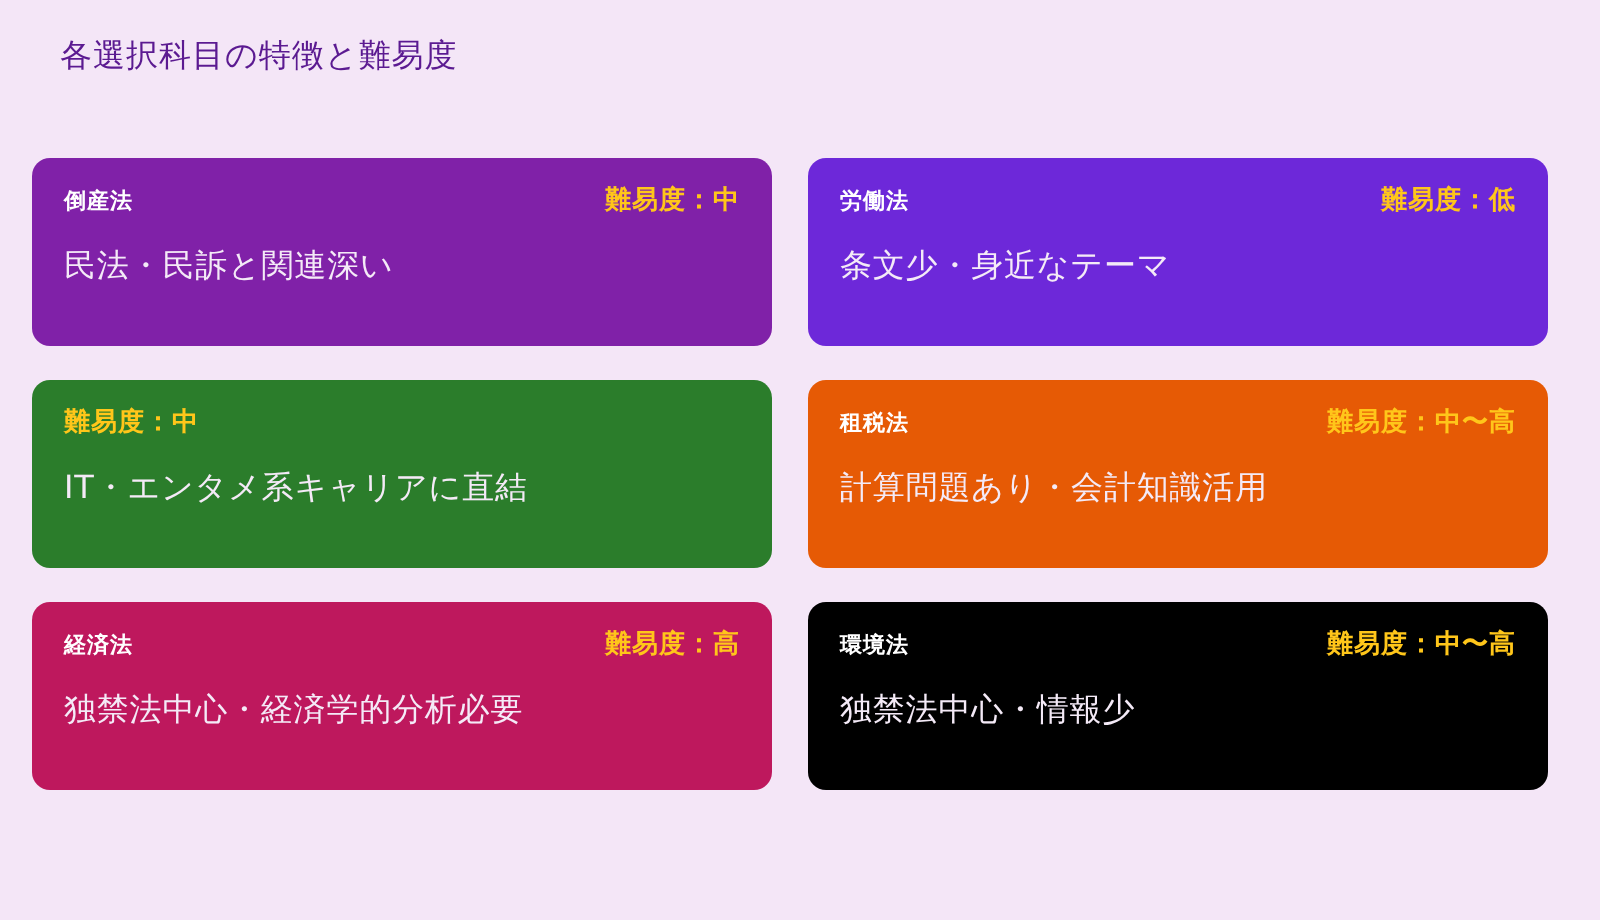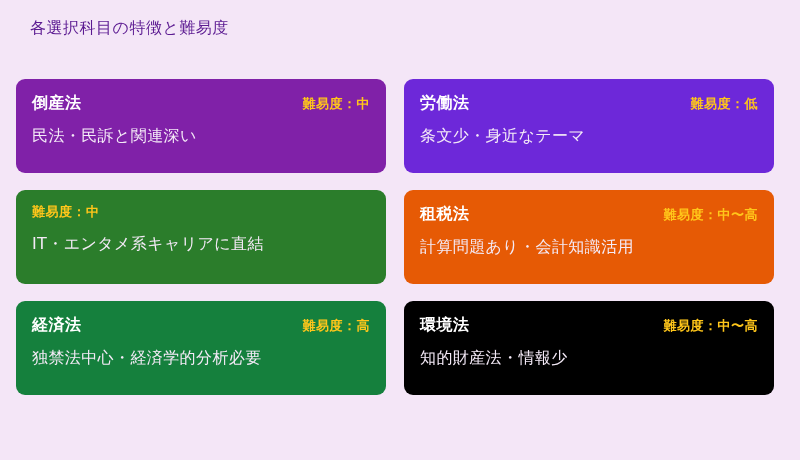--- a/index.html
+++ b/index.html
@@ -47,21 +47,21 @@
     padding: 14px 16px 0 16px;
     overflow: hidden;
   }
   .card-head {
     display: flex;
     align-items: baseline;
     justify-content: space-between;
     width: 100%;
   }
   .card-name {
-    font-size: 16px;
+    font-size: 11px;
     font-weight: bold;
     color: #ffffff;
     letter-spacing: 0.5px;
     line-height: 1.2;
   }
   .card-difficulty {
     font-size: 13px;
     font-weight: bold;
     color: #ffc61a;
     letter-spacing: 0.5px;
@@ -109,30 +109,30 @@
     </div>
 
     <div class="card" style="background: rgb(230, 90, 5);">
       <div class="card-head">
         <span class="card-name">租税法</span>
         <span class="card-difficulty" style="color: rgb(255, 198, 26);">難易度：中〜高</span>
       </div>
       <div class="card-desc">計算問題あり・会計知識活用</div>
     </div>
 
-    <div class="card" style="background: #15803d;">
+    <div class="card" style="background: #be185d;">
       <div class="card-head">
         <span class="card-name">経済法</span>
         <span class="card-difficulty" style="color: rgb(255, 198, 26);">難易度：高</span>
       </div>
       <div class="card-desc">独禁法中心・経済学的分析必要</div>
     </div>
 
     <div class="card" style="background: #000000;">
       <div class="card-head">
         <span class="card-name">環境法</span>
         <span class="card-difficulty" style="color: rgb(255, 198, 26);">難易度：中〜高</span>
       </div>
-      <div class="card-desc">知的財産法・情報少</div>
+      <div class="card-desc">独禁法中心・情報少</div>
     </div>
 
   </div>
 </div>
 
 </body></html>

